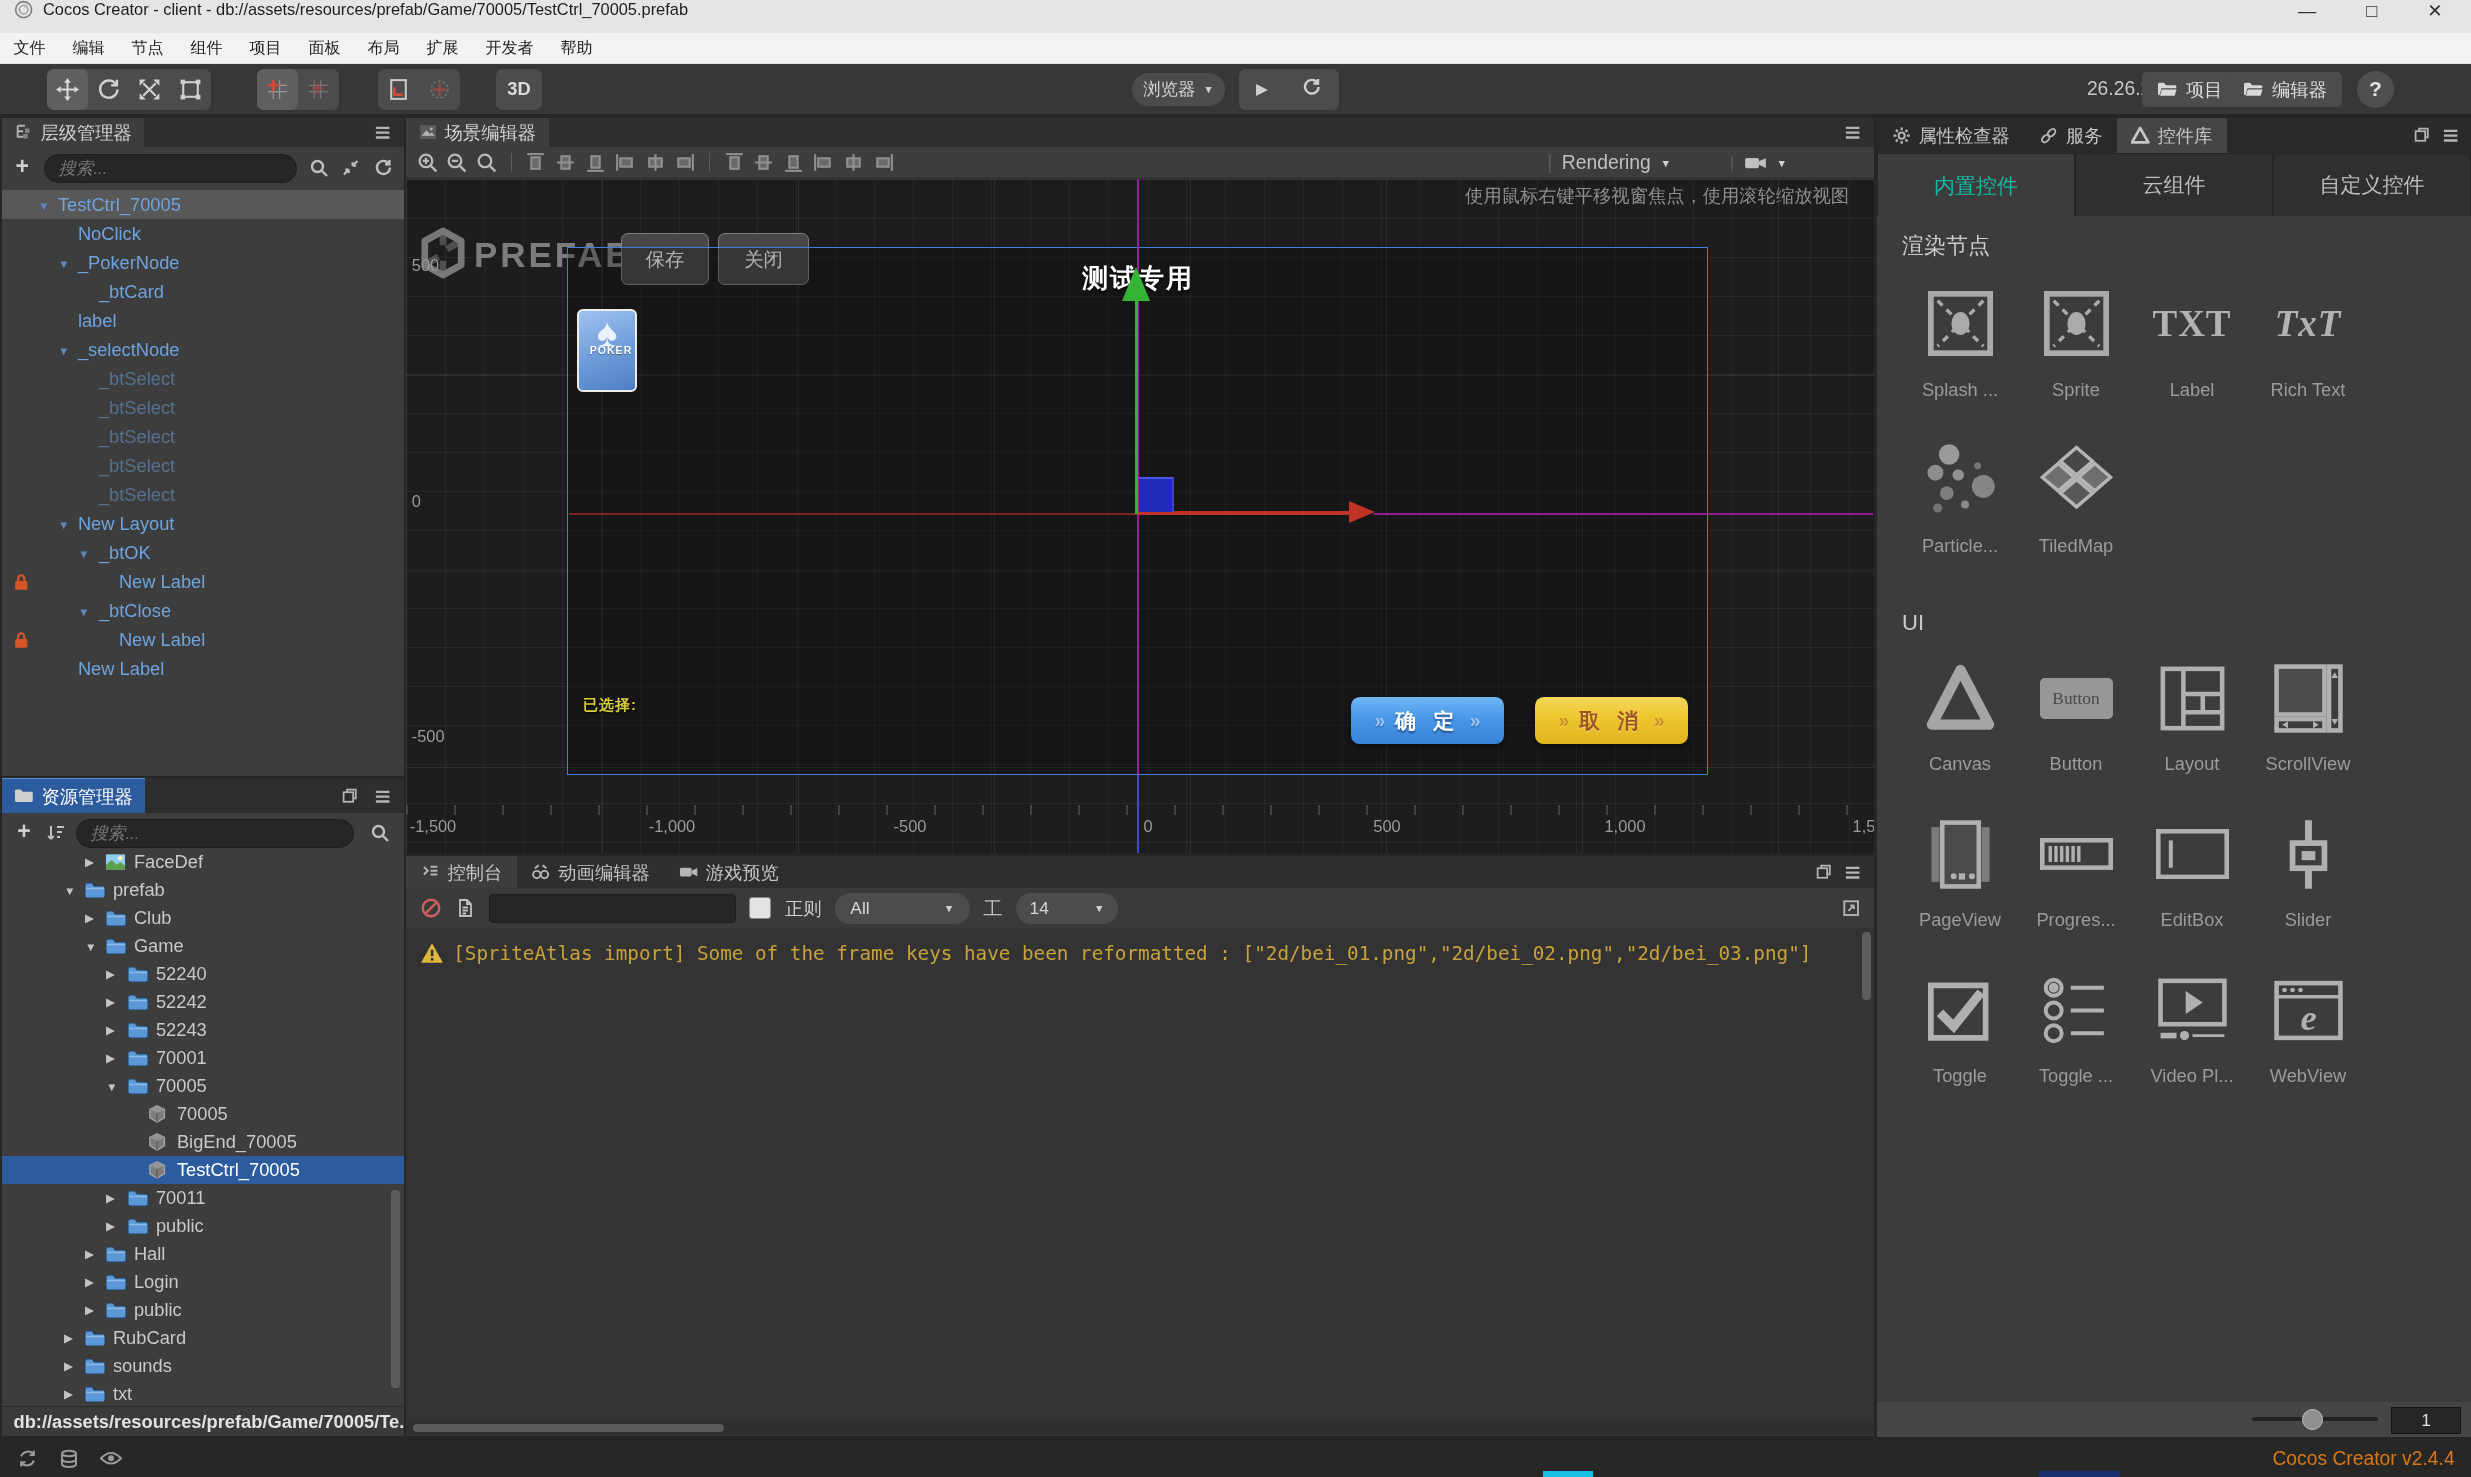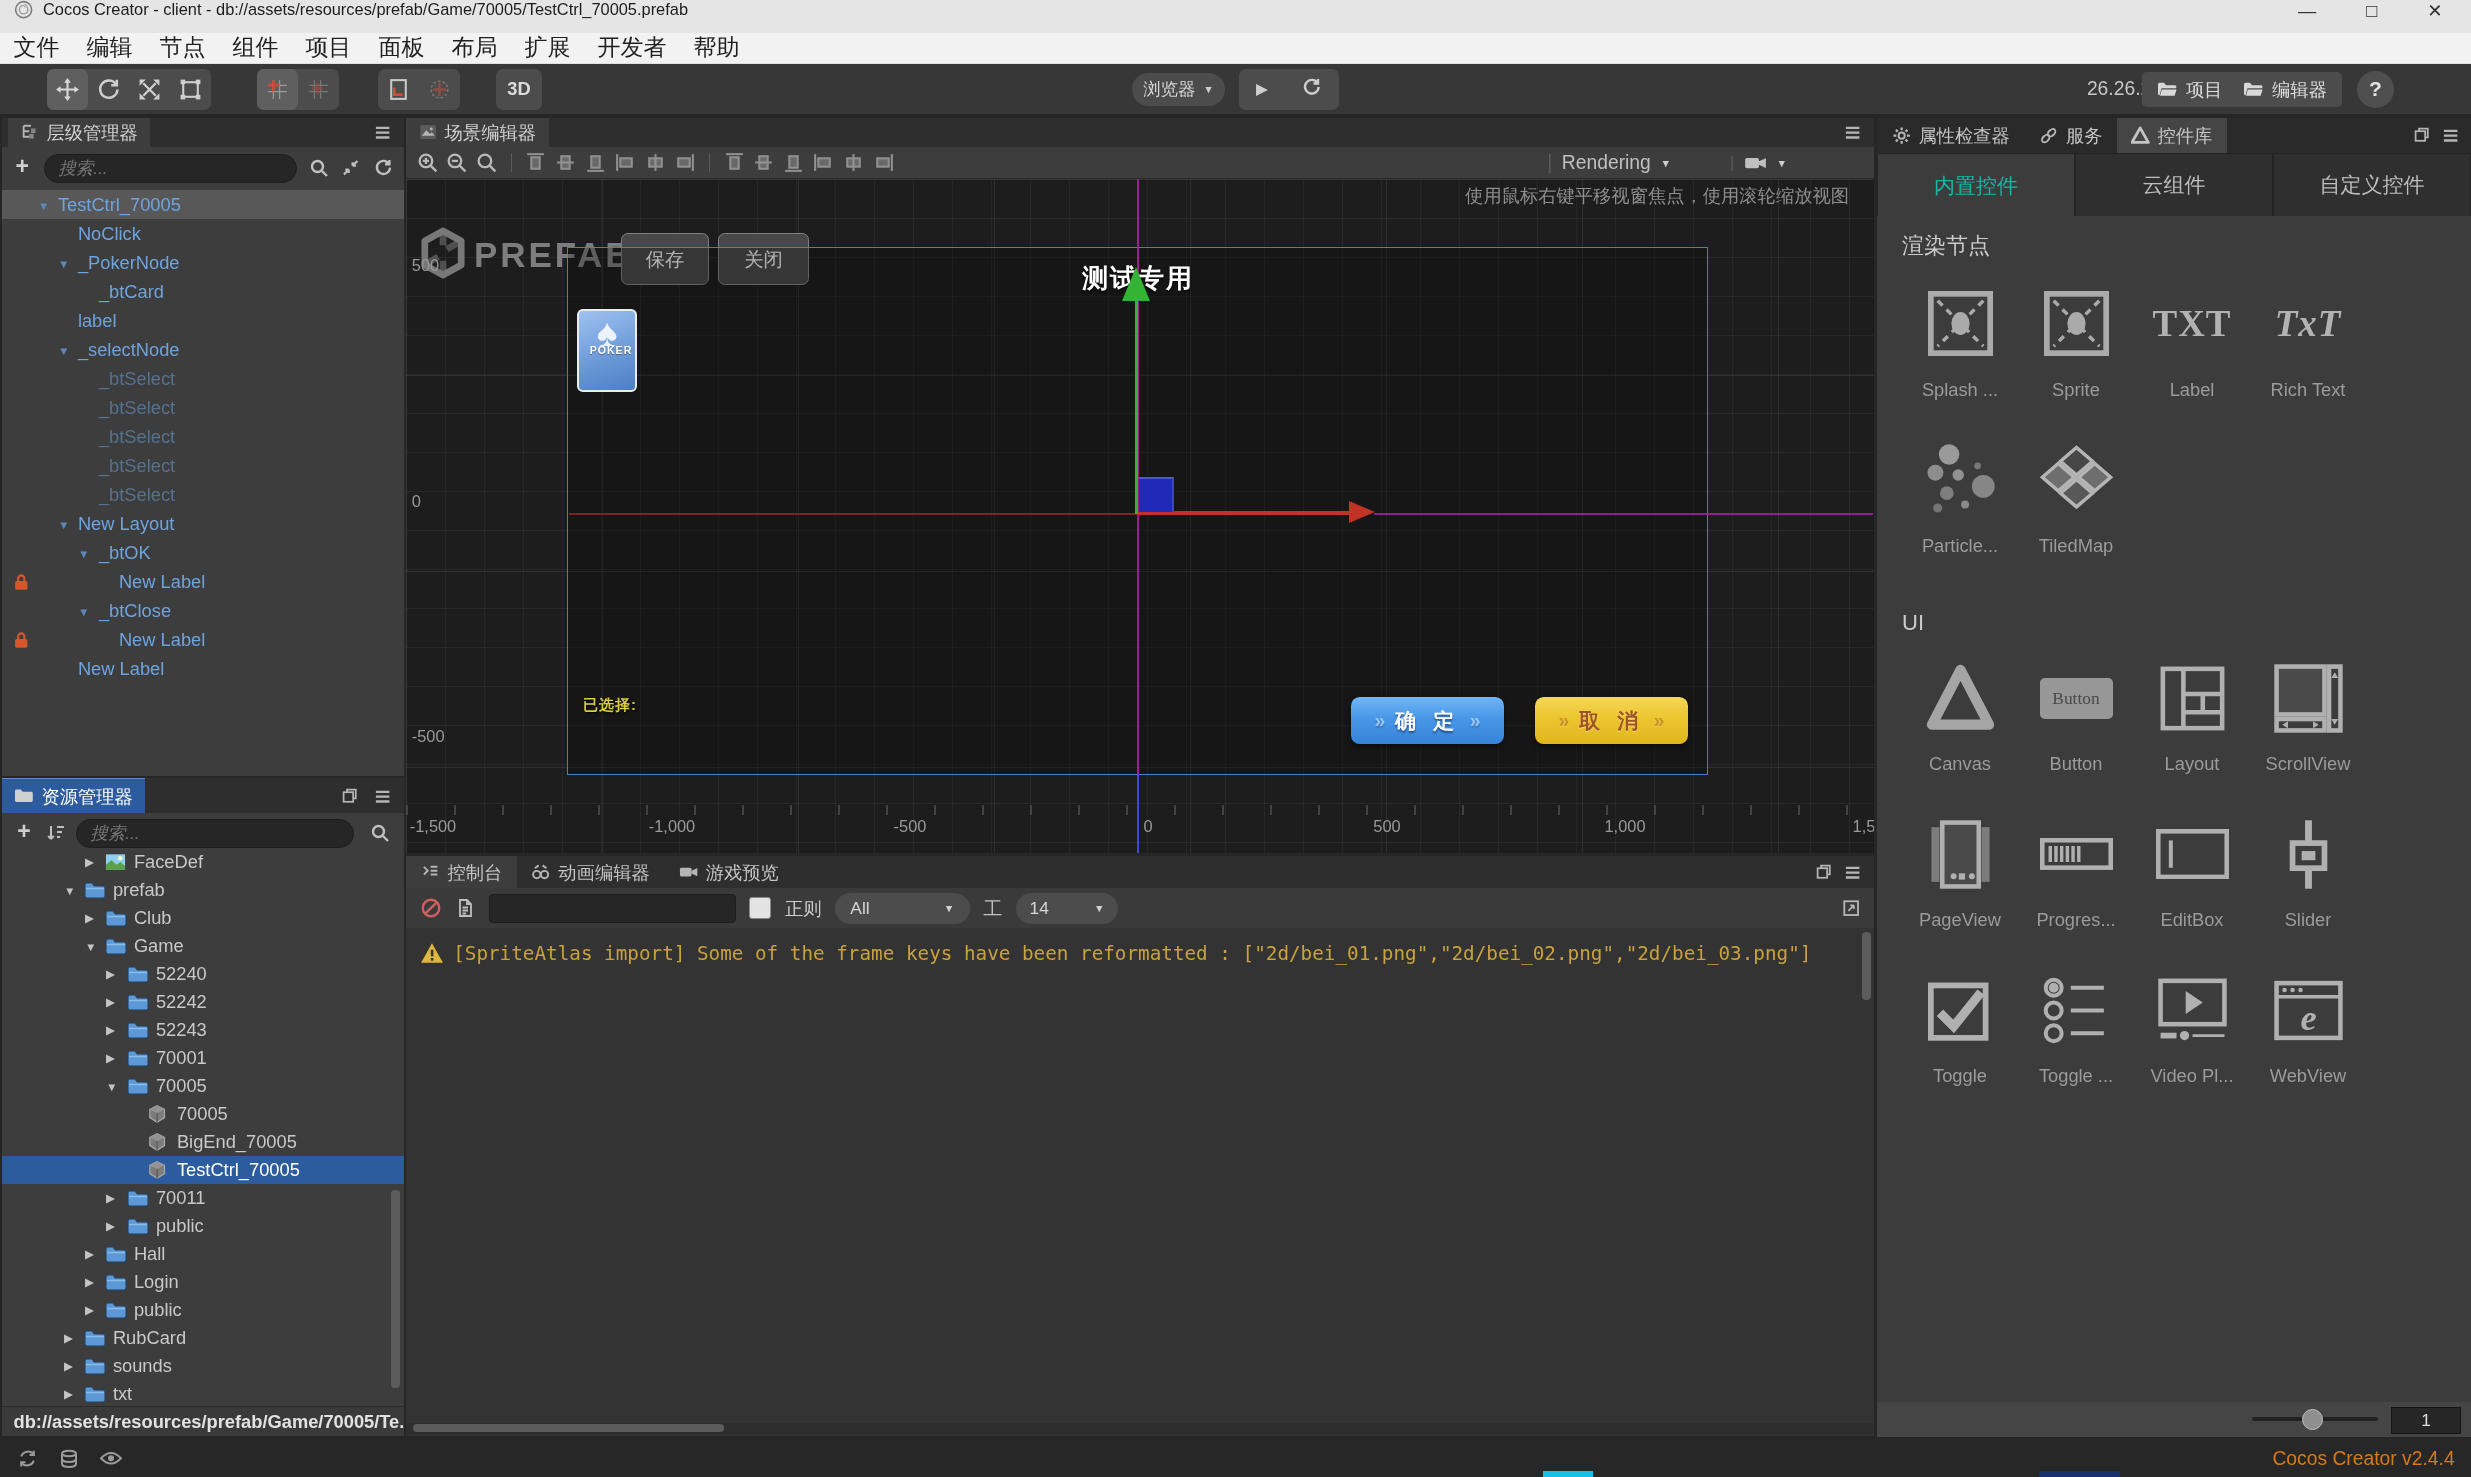--- a/index.html
+++ b/index.html
@@ -3,21 +3,21 @@
 <meta charset="utf-8">
 <style>
   html,body{margin:0;padding:0;background:#1a1a1a;}
   #root{position:relative;width:2472px;height:1477px;background:#262626;font-family:"Liberation Sans",sans-serif;overflow:hidden;-webkit-font-smoothing:antialiased;}
   .abs{position:absolute;}
   
   .titlebar{position:absolute;left:0;top:0;width:2472px;height:33px;background:#e5e5e5;display:flex;align-items:flex-start;padding:0 14px;box-sizing:border-box;color:#1c1c1c;font-size:16.4px;}
   .titlebar .title{margin-left:9.7px;}
   .win-ctl{margin-left:auto;display:flex;gap:50px;align-items:center;color:#333;font-size:18.3px;padding-right:15.4px;}
   .win-ctl span{cursor:default;}
-  .menubar{position:absolute;left:0;top:33px;width:2472px;height:31px;background:#f2f2f2;display:flex;align-items:flex-end;color:#1f1f1f;font-size:23px;border-bottom:1px solid #e0e0e0;box-sizing:border-box;}
+  .menubar{position:absolute;left:0;top:33px;width:2472px;height:31px;background:#f2f2f2;display:flex;align-items:center;color:#1f1f1f;font-size:16px;border-bottom:1px solid #e0e0e0;box-sizing:border-box;}
   .menu-item{padding:0 13.5px;}
   
   .toolbar{position:absolute;left:0;top:64px;width:2472px;height:50px;background:#373737;}
   .tgroup{position:absolute;top:4.8px;height:41px;background:#4c4c4c;border-radius:6.8px;display:flex;align-items:center;}
   .tbtn{width:41px;height:41px;display:flex;align-items:center;justify-content:center;border-radius:6.8px;}
   .tbtn.on{background:#5f5f5f;}
   .dd{background:#4c4c4c;border-radius:16.4px;color:#d6d6d6;font-size:17.4px;display:flex;align-items:center;justify-content:center;gap:7.7px;}
   .caret-dn{font-size:10.6px;color:#cfcfcf;}
   .tb-right{position:absolute;top:0;height:50px;display:flex;align-items:center;gap:13.5px;color:#c9c9c9;font-size:19.3px;}
   .tb-btn{height:35px;background:#4c4c4c;border-radius:4.8px;display:flex;align-items:center;gap:8.7px;padding:0 15.4px;color:#dedede;font-size:18.3px;}
@@ -227,21 +227,21 @@
             <path d="M1 3 Q1 1.5 2.5 1.5 L7 1.5 L9 4 L18 4 Q19.5 4 19.5 5.5 L19 7 L4.5 7 L2.5 14 Q1 14 1 12.5 Z M4.8 8.3 L19.6 8.3 L17.6 14.5 L3 14.5 Z" fill="#d8d8d8"></path>
           </svg>
         </span>
       <span>编辑器</span>
     </div>
     <div class="help" style="position:absolute;left:2357px;top:6.8px;">?</div>
   </div>
 
   <div class="panel" style="left:1.9px;top:118px;width:402px;height:658px;">
     <div class="tabrow">
-      <div class="ptab" style="left:6px;">
+      <div class="ptab" style="left:0;">
         <span class="icn">
             <svg viewBox="0 0 20 20" width="18.3" height="18.3" fill="none" stroke="#b5b5b5" stroke-width="2">
               <path d="M4 3 H12 M4 3 V15 H10 M4 9 H10"></path>
               <rect x="12" y="6" width="5" height="5" fill="#b5b5b5" stroke="none" opacity=".6"></rect>
               <rect x="10" y="12" width="5" height="5" fill="#b5b5b5" stroke="none" opacity=".6"></rect>
             </svg>
           </span>
         <span>层级管理器</span>
       </div>
       <span class="icn" style="position:absolute;right:11.6px;top:4.8px;">

